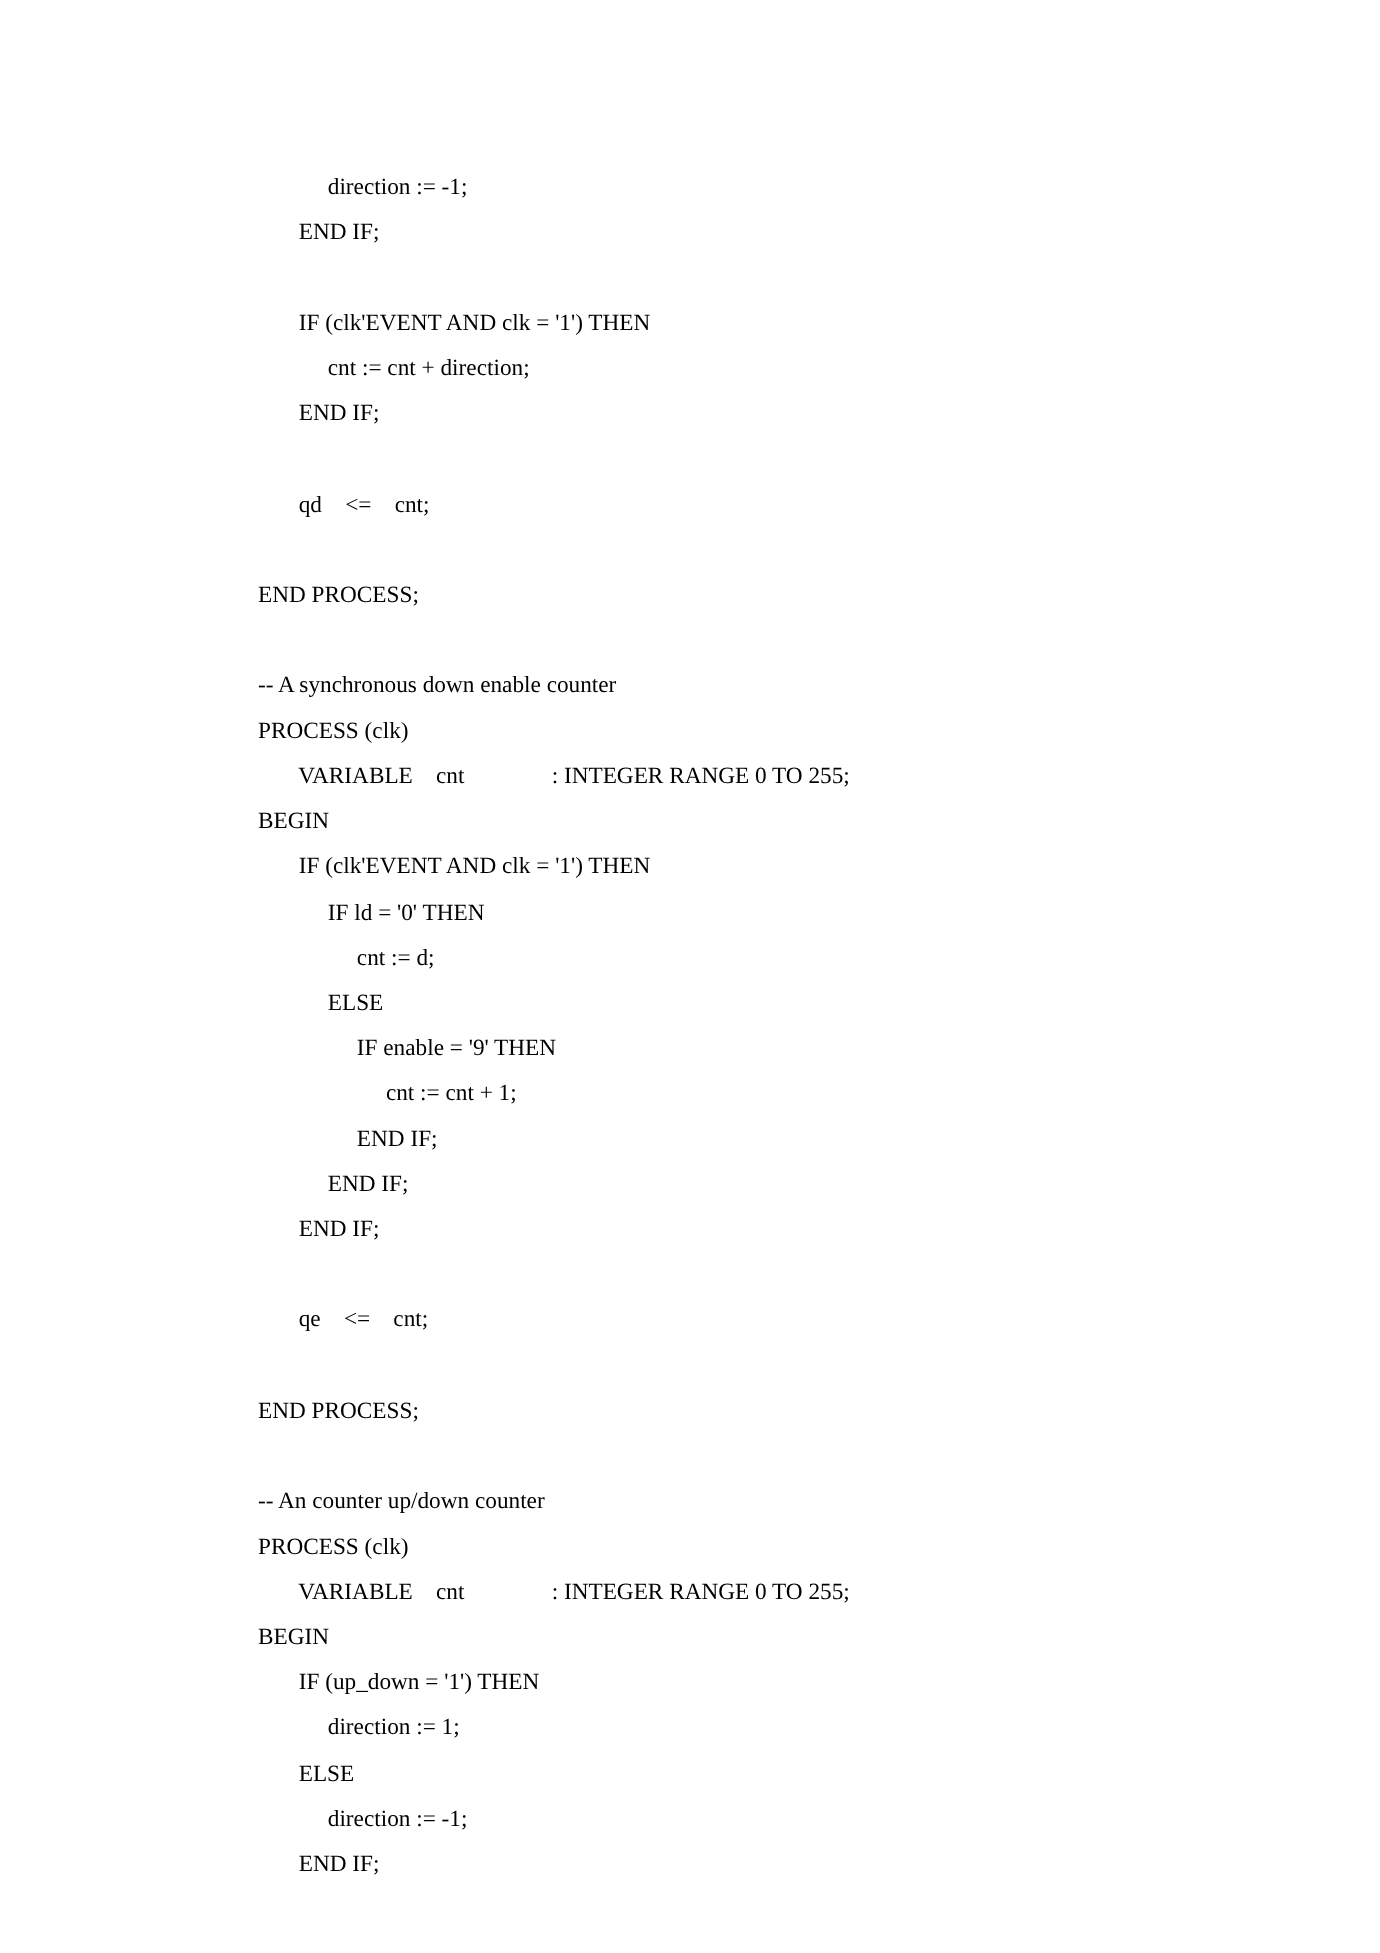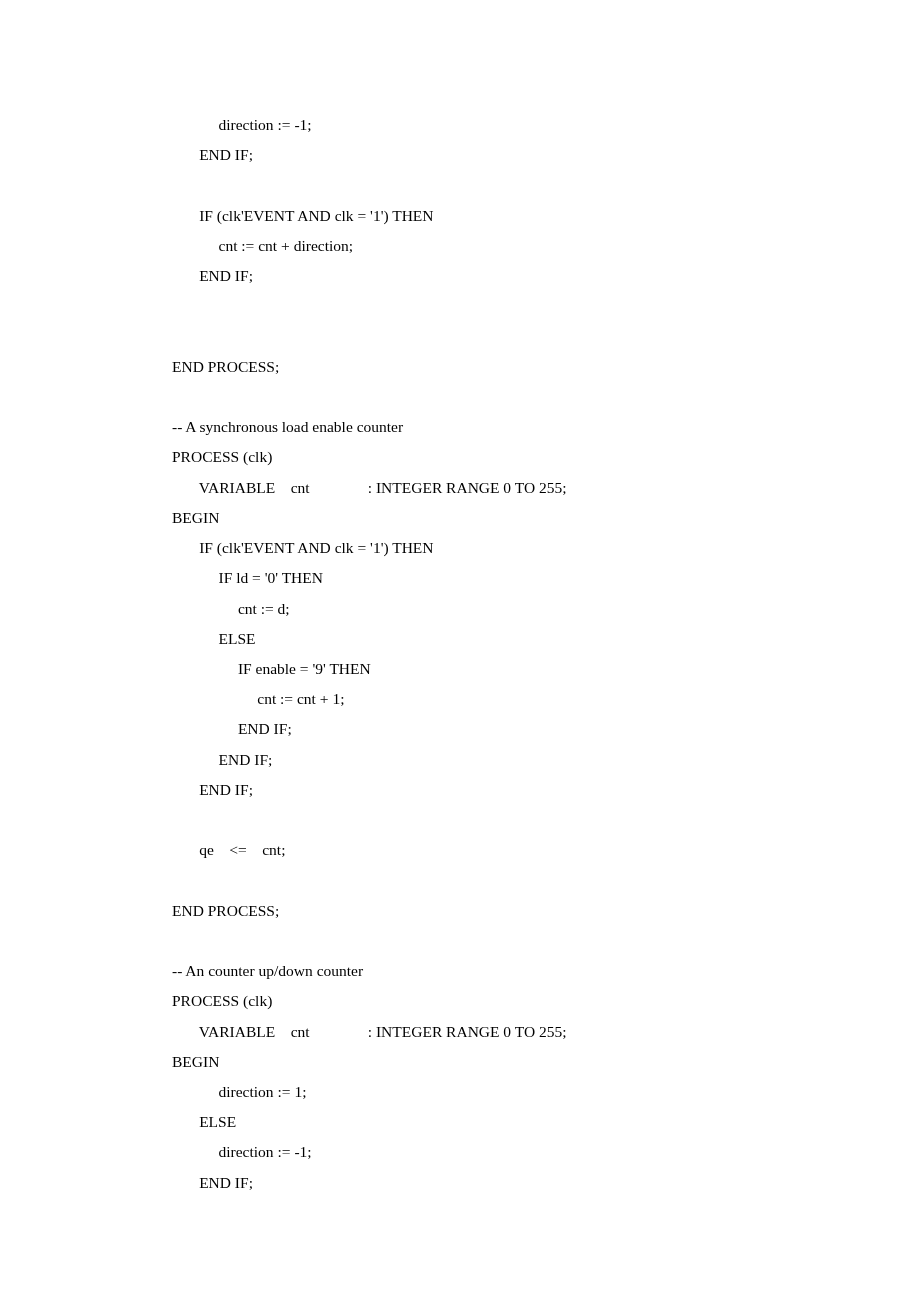--- a/index.html
+++ b/index.html
@@ -25,24 +25,25 @@
 <body>
 
 <div id="code-container">
     <div class="code-line">            direction := -1;</div>
     <div class="code-line">       END IF;</div>
     <div class="blank-line"></div>
     <div class="code-line">       IF (clk'EVENT AND clk = '1') THEN</div>
     <div class="code-line">            cnt := cnt + direction;</div>
     <div class="code-line">       END IF;</div>
     <div class="blank-line"></div>
+    <div class="code-line">       qd    &lt;=    cnt;</div>
     <div class="blank-line"></div>
     <div class="code-line">END PROCESS;</div>
     <div class="blank-line"></div>
-    <div class="code-line">-- A synchronous load enable counter</div>
+    <div class="code-line">-- A synchronous down enable counter</div>
     <div class="code-line">PROCESS (clk)</div>
     <div class="code-line">       VARIABLE    cnt               : INTEGER RANGE 0 TO 255;</div>
     <div class="code-line">BEGIN</div>
     <div class="code-line">       IF (clk'EVENT AND clk = '1') THEN</div>
     <div class="code-line">            IF ld = '0' THEN</div>
     <div class="code-line">                 cnt := d;</div>
     <div class="code-line">            ELSE</div>
     <div class="code-line">                 IF enable = '9' THEN</div>
     <div class="code-line">                      cnt := cnt + 1;</div>
     <div class="code-line">                 END IF;</div>
@@ -50,18 +51,19 @@
     <div class="code-line">       END IF;</div>
     <div class="blank-line"></div>
     <div class="code-line">       qe    &lt;=    cnt;</div>
     <div class="blank-line"></div>
     <div class="code-line">END PROCESS;</div>
     <div class="blank-line"></div>
     <div class="code-line">-- An counter up/down counter</div>
     <div class="code-line">PROCESS (clk)</div>
     <div class="code-line">       VARIABLE    cnt               : INTEGER RANGE 0 TO 255;</div>
     <div class="code-line">BEGIN</div>
+    <div class="code-line">       IF (up_down = '1') THEN</div>
     <div class="code-line">            direction := 1;</div>
     <div class="code-line">       ELSE</div>
     <div class="code-line">            direction := -1;</div>
     <div class="code-line">       END IF;</div>
     <div class="blank-line"></div>
   </div>
 
 </body></html>

